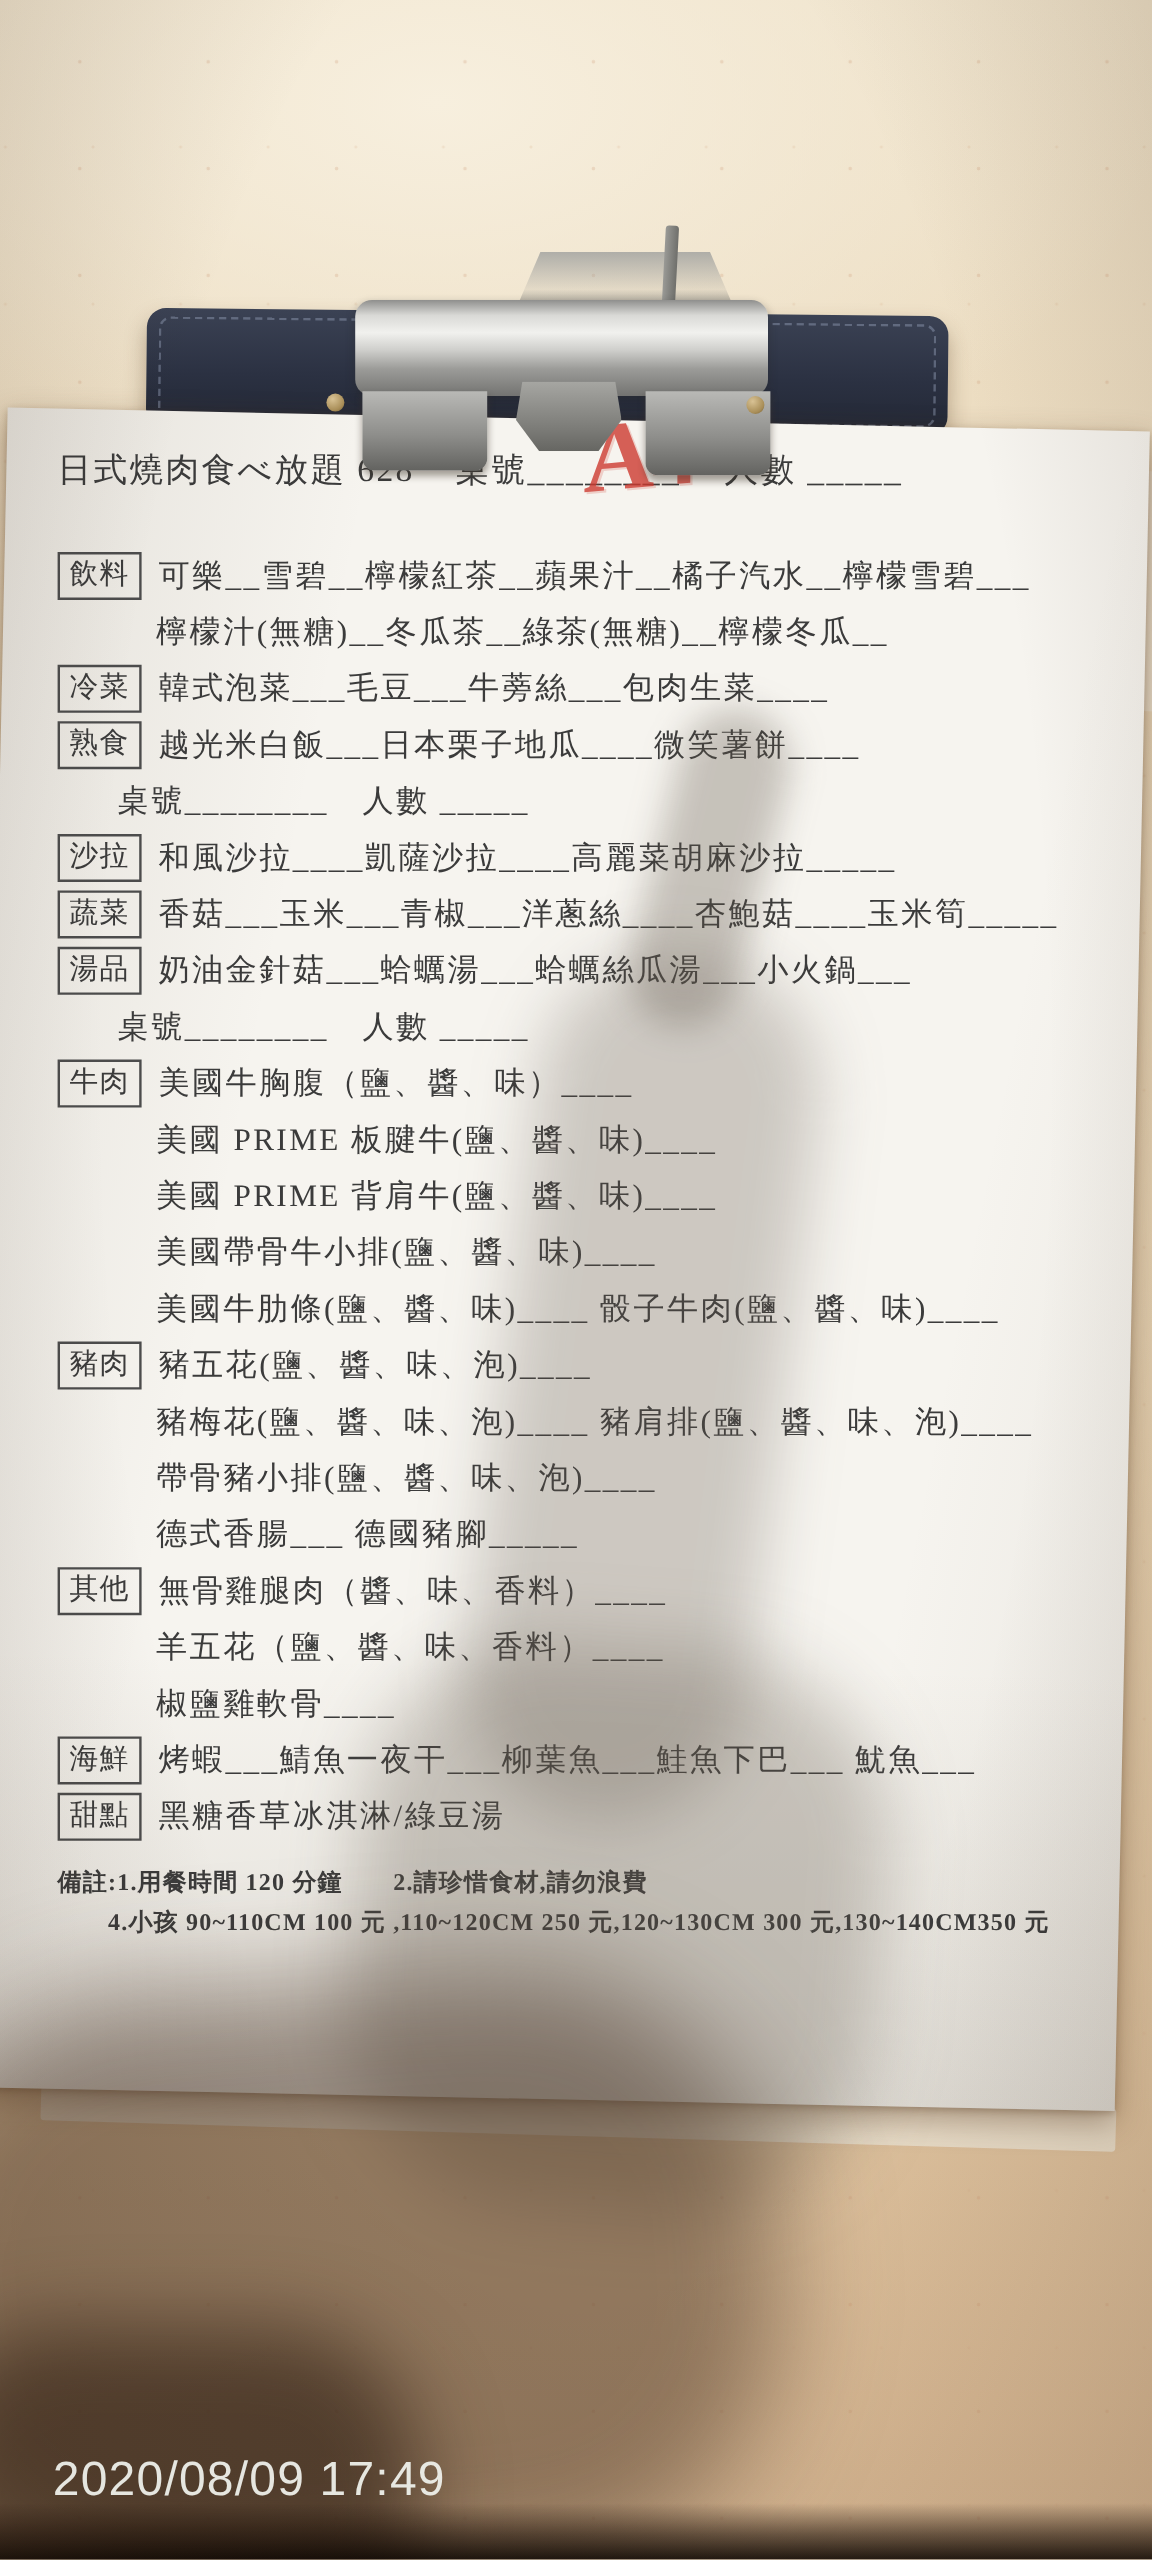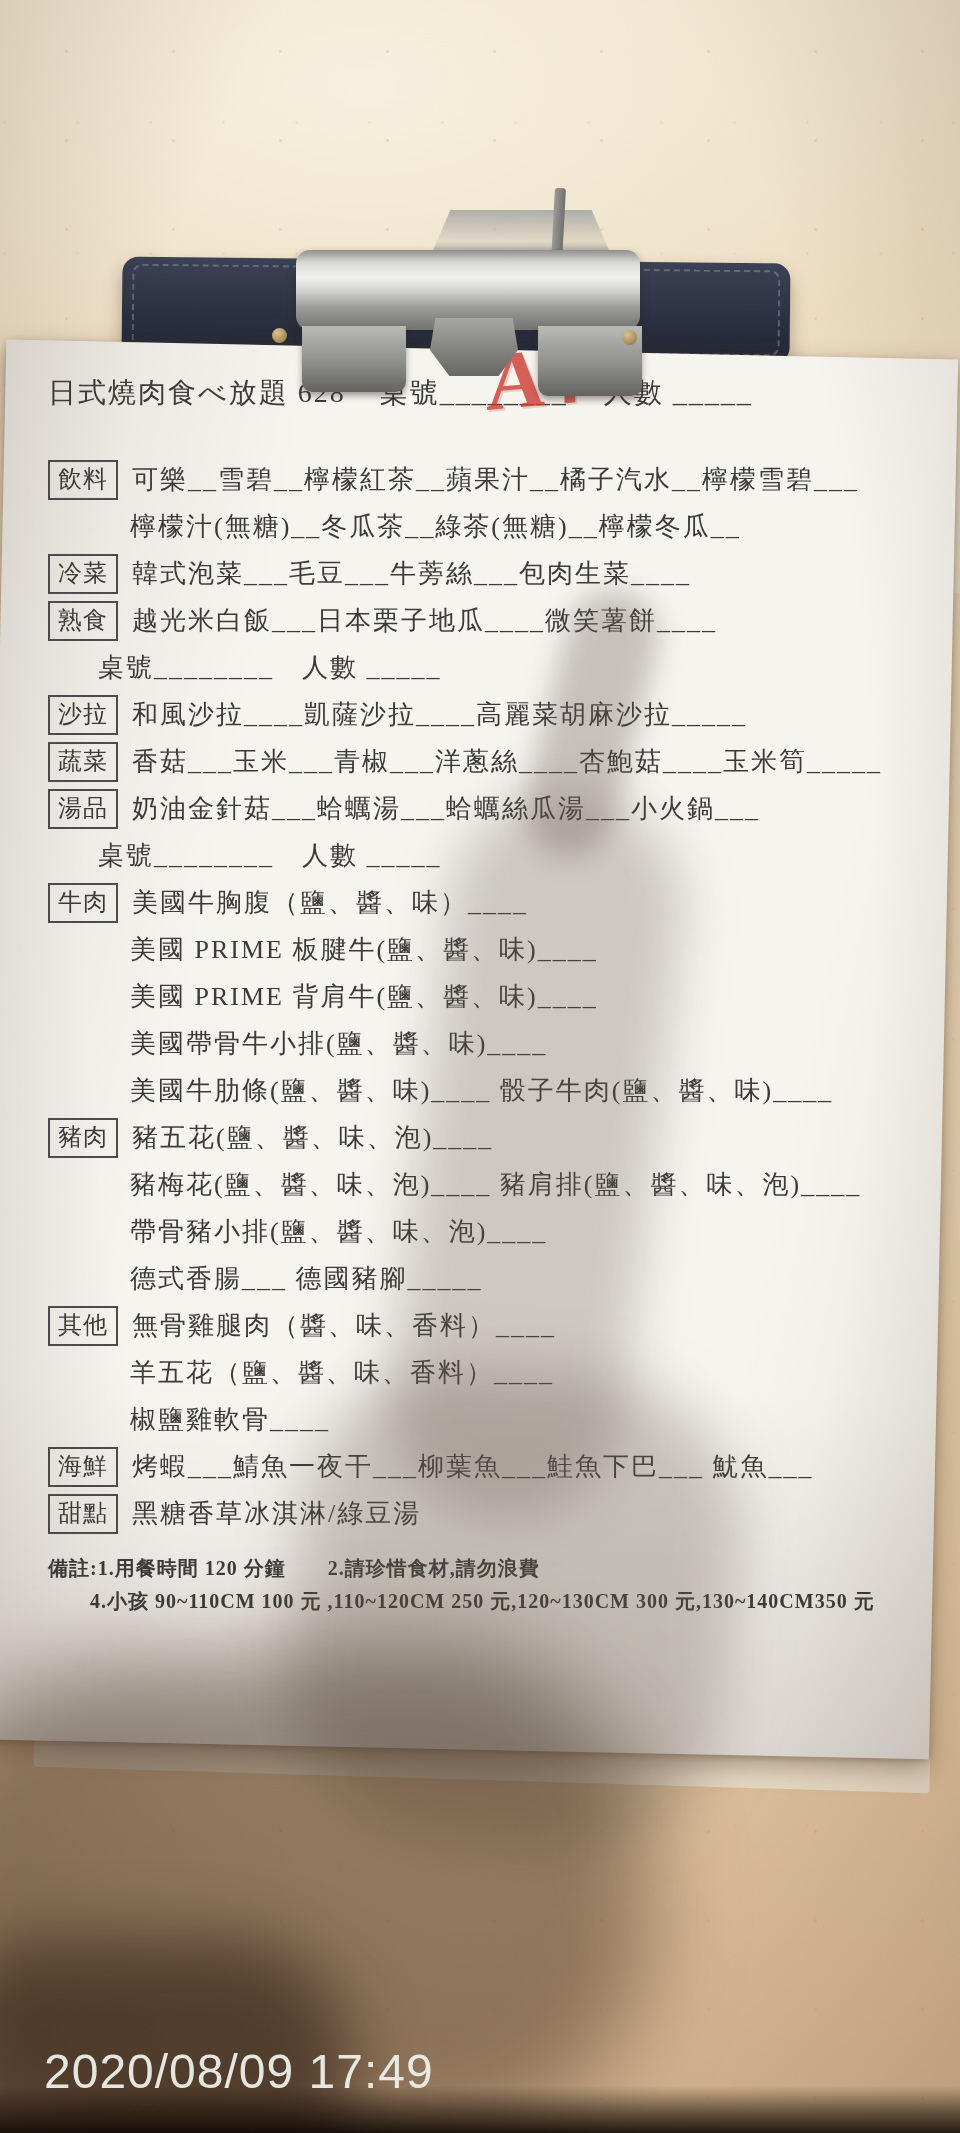--- a/index.html
+++ b/index.html
@@ -84,21 +84,21 @@
   .sh-counter{left:-90px;top:1650px;width:740px;height:500px;background:rgba(62,42,27,.48);
     border-radius:220px;filter:blur(45px);transform:rotate(-4deg);}
   .sh-corner{left:-70px;top:1940px;width:420px;height:280px;background:rgba(32,19,10,.55);
     border-radius:120px;filter:blur(34px);}
   .bottom-band{position:absolute;left:0;top:2086px;width:960px;height:47px;z-index:7;pointer-events:none;
     background:linear-gradient(180deg,rgba(20,10,4,0) 0%,rgba(20,10,4,.55) 55%,rgba(12,6,2,.9) 100%);}
   .vignette{position:absolute;inset:0;z-index:8;pointer-events:none;
     background:radial-gradient(ellipse at 50% 42%, transparent 58%, rgba(58,38,22,.18) 100%);}
   .timestamp{position:absolute;left:44px;top:2044px;z-index:9;
     font-family:"Liberation Sans","DejaVu Sans",sans-serif;
-    font-size:48px;color:#eef0ea;letter-spacing:1px;opacity:.95;}
+    font-size:40px;color:#eef0ea;letter-spacing:1px;opacity:.95;}
 </style>
 </head>
 <body>
 
 <div class="specks"></div>
 
 <div class="board">
   <div class="stitch"></div>
 </div>
 

